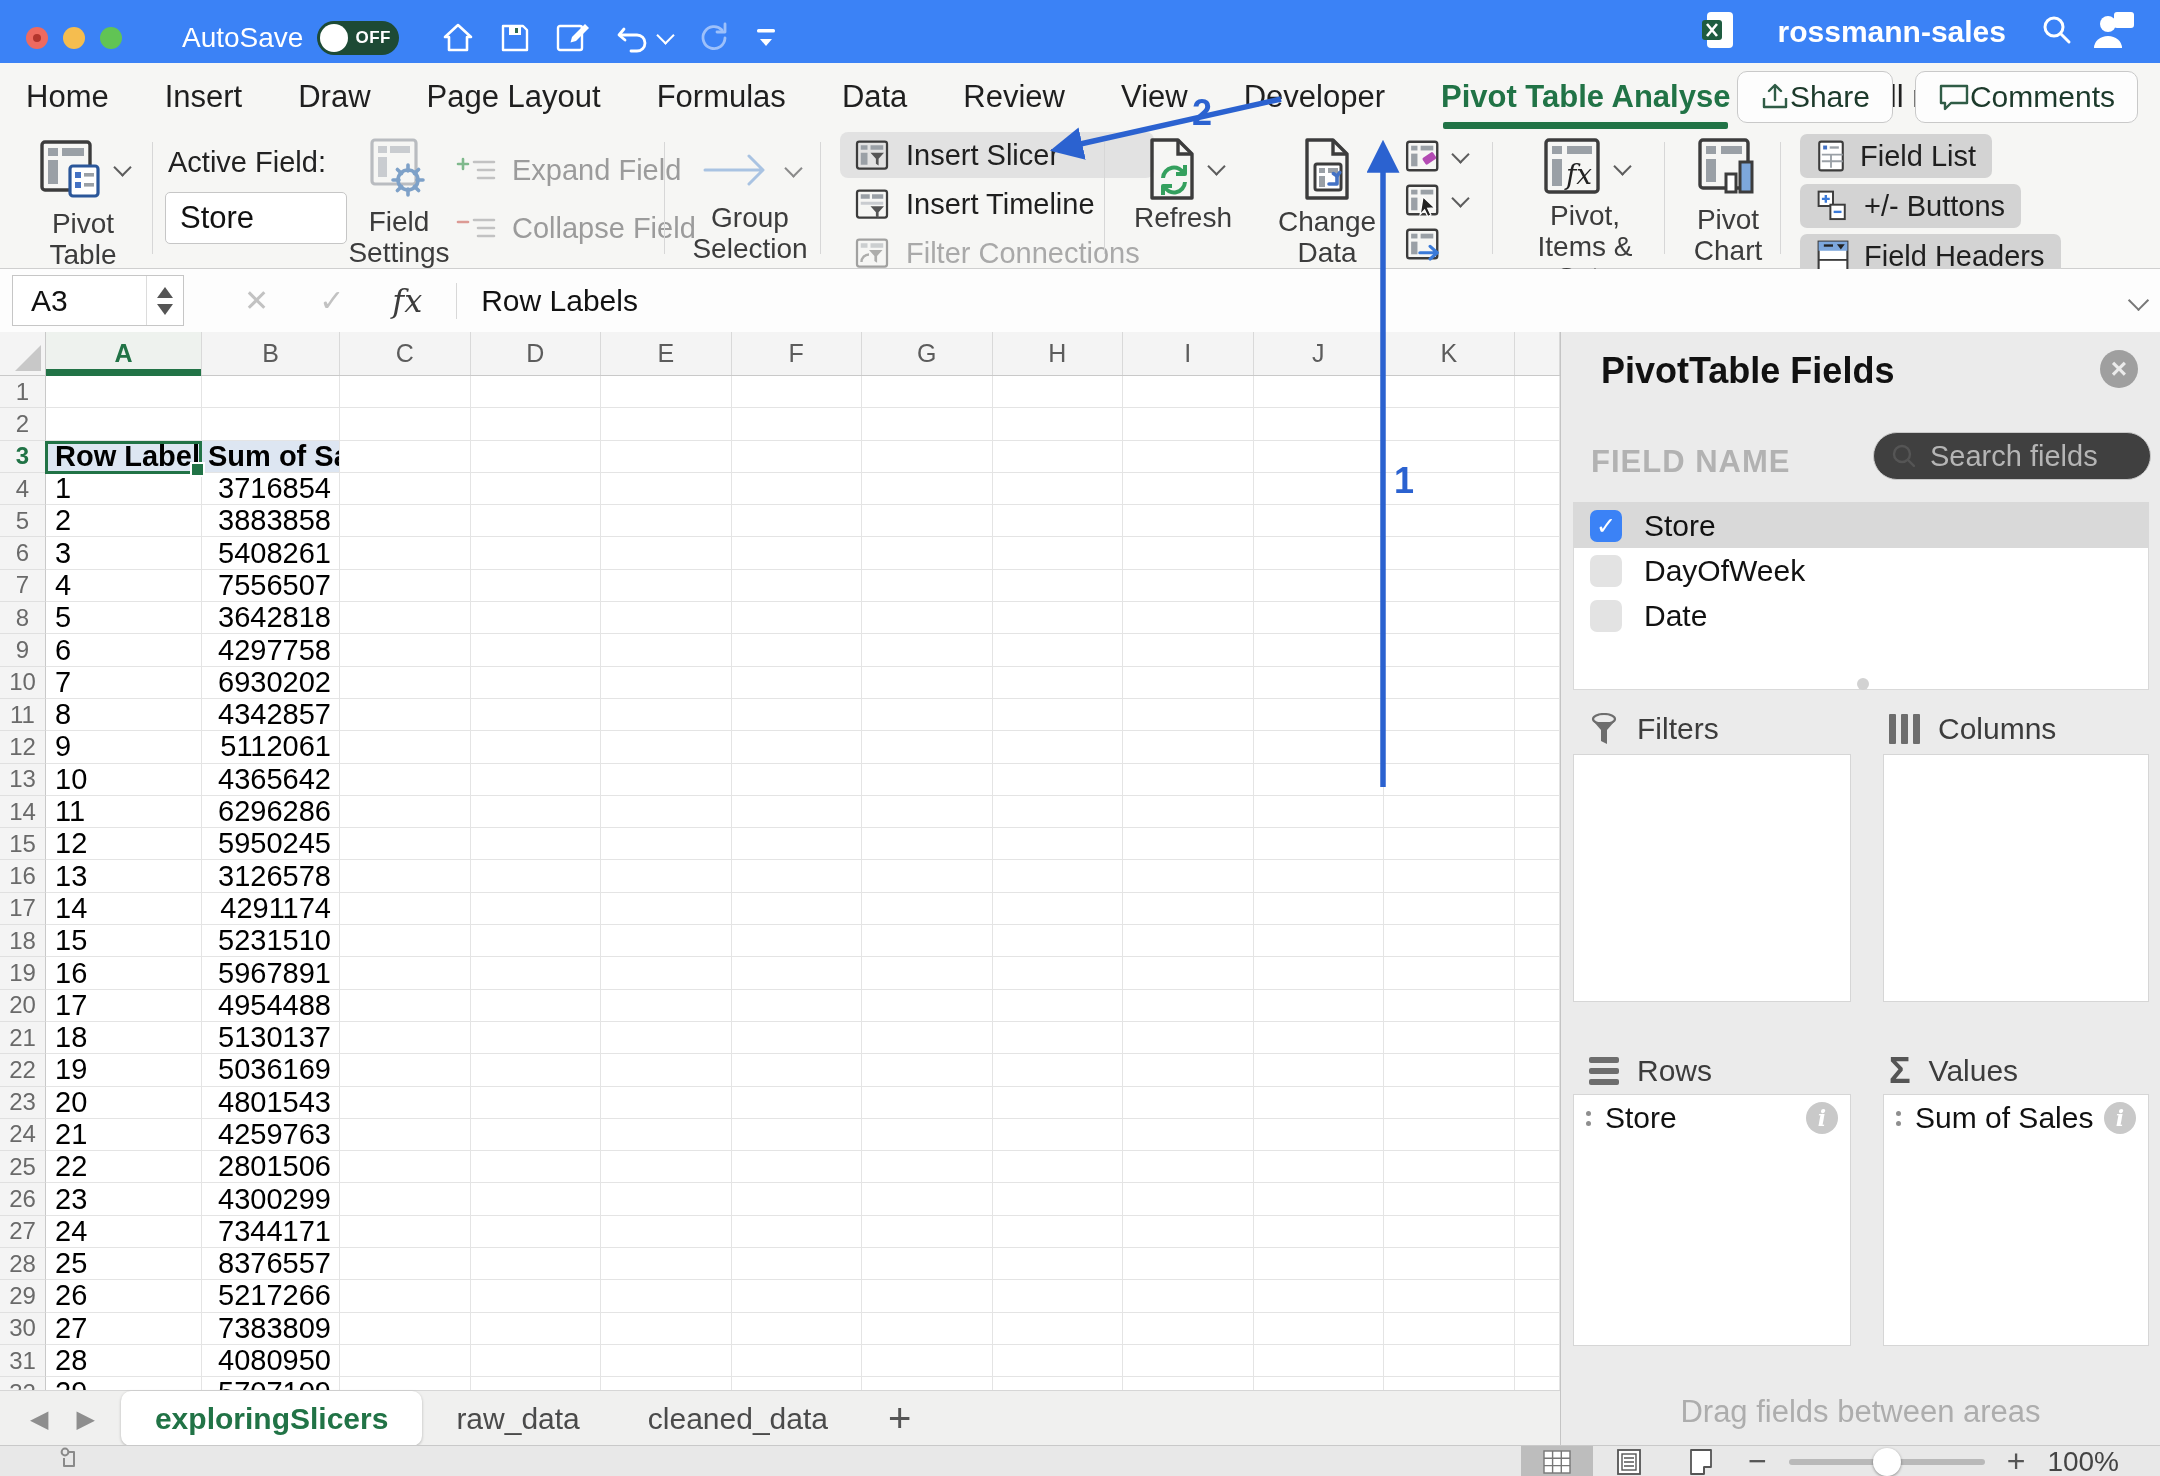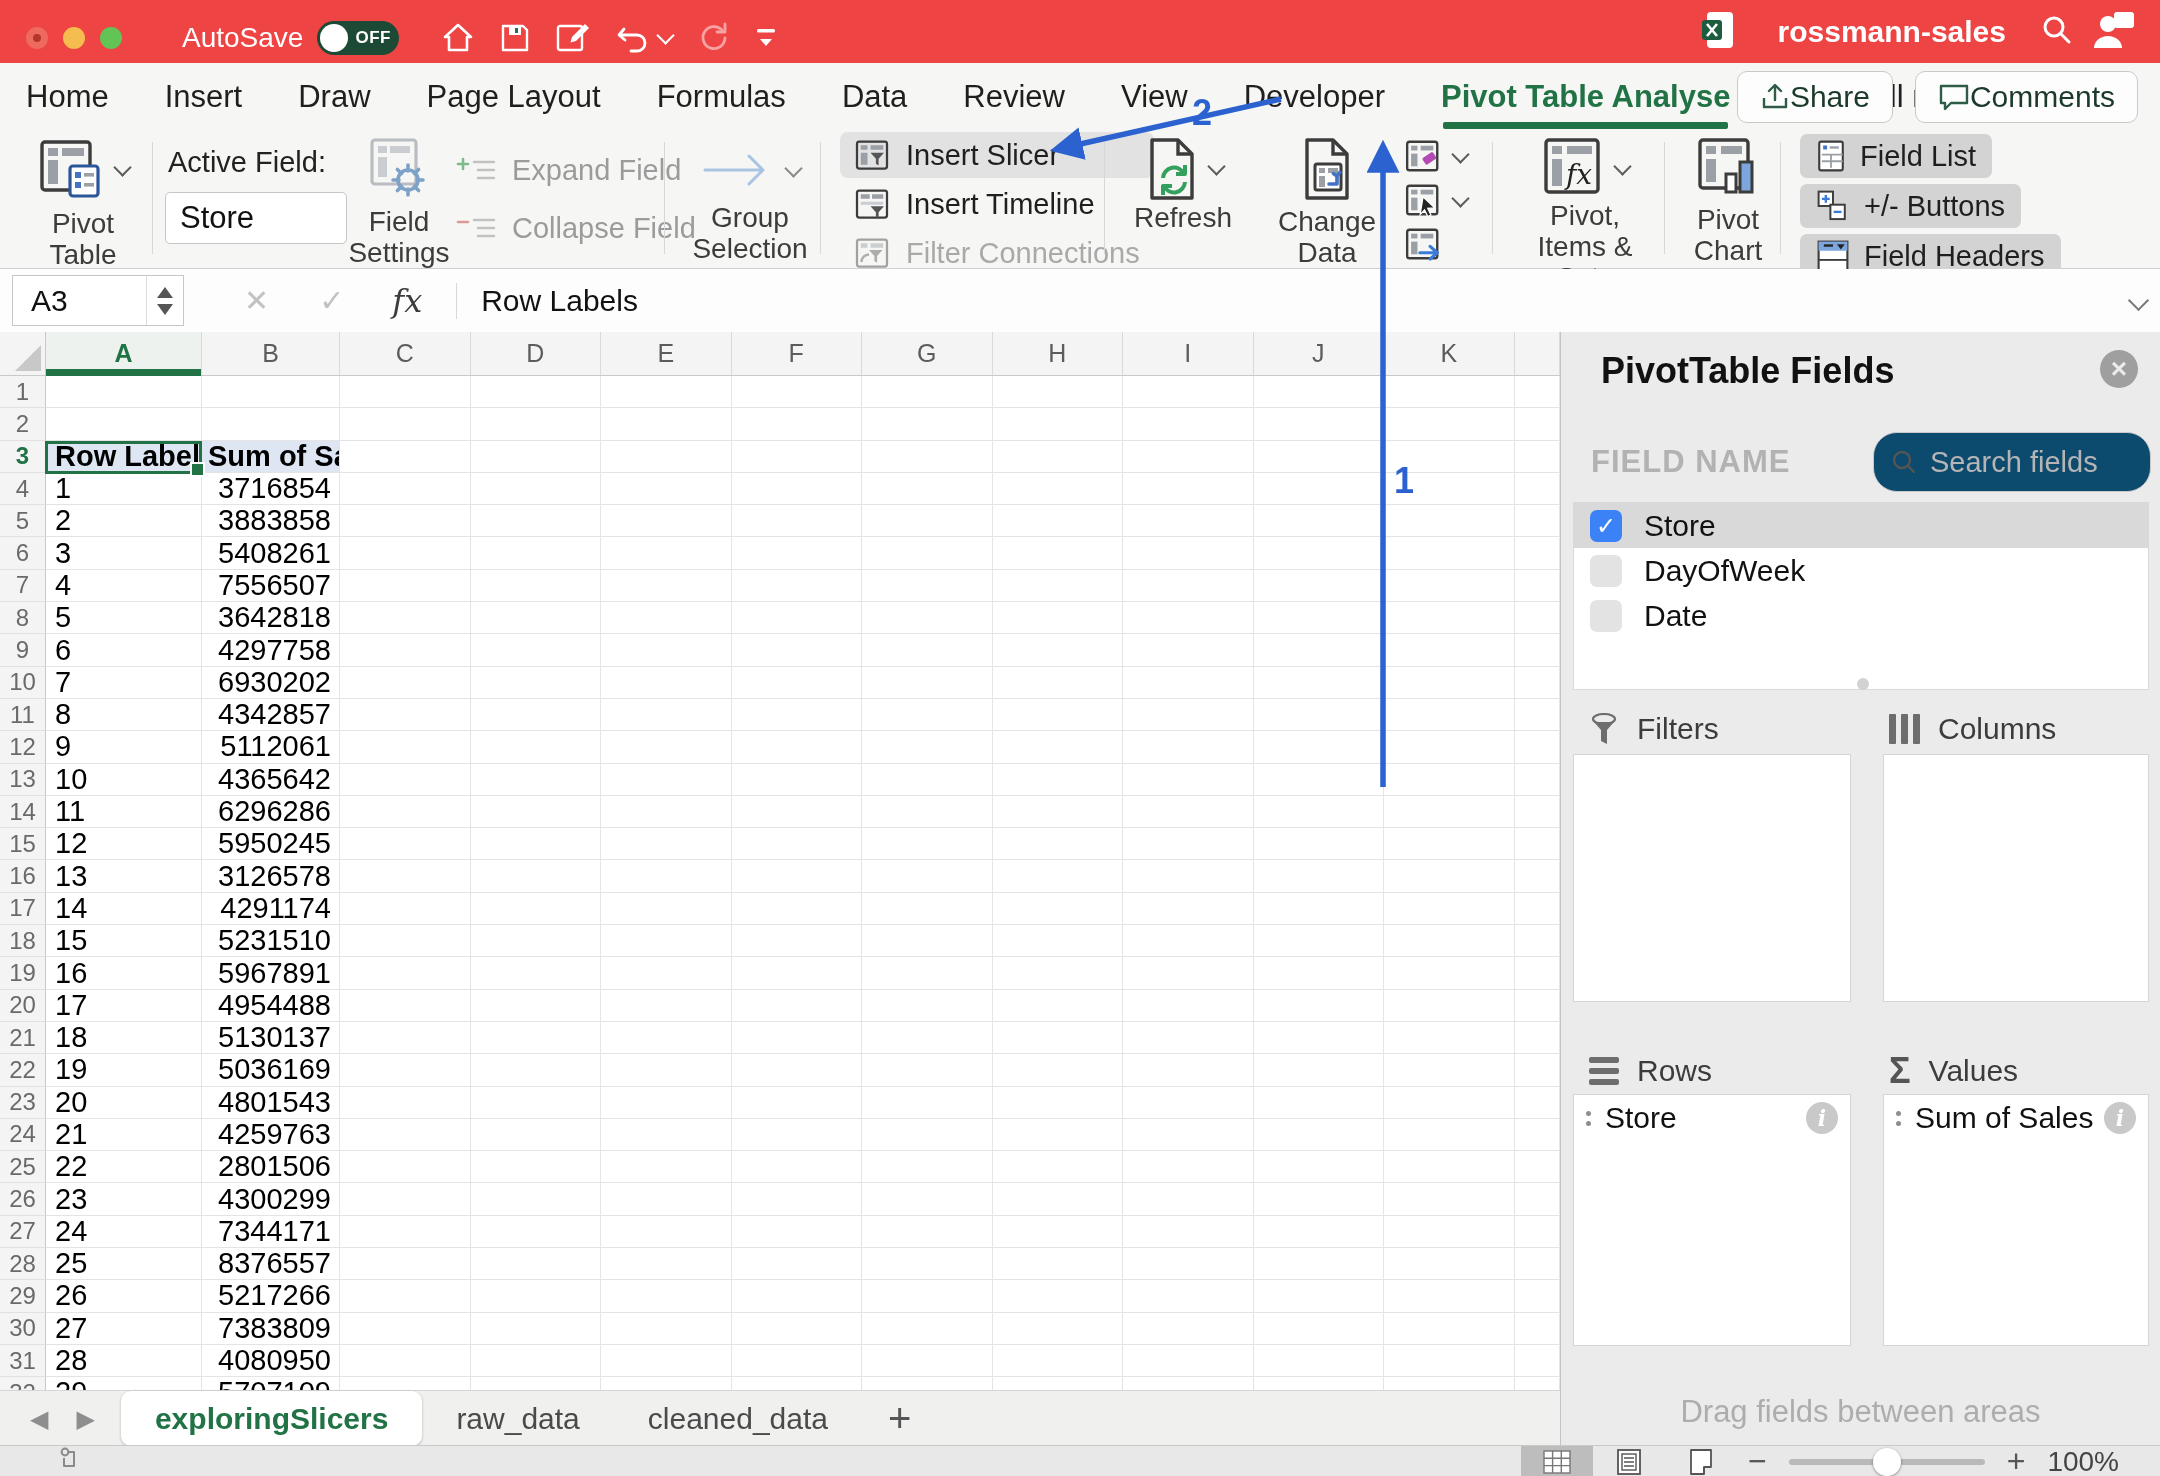--- a/index.html
+++ b/index.html
@@ -2,21 +2,21 @@
 <html><head>
 <meta charset="utf-8">
 <style>
   html,body{margin:0;padding:0;}
   body{
     width:2160px;height:1476px;position:relative;overflow:hidden;
     font-family:"Liberation Sans","DejaVu Sans",sans-serif;
     background:#f6f6f4;-webkit-font-smoothing:antialiased;
   }
   
-  .titlebar{position:absolute;left:0;top:0;width:2160px;height:75px;background:#ef4444;display:flex;align-items:center;}
+  .titlebar{position:absolute;left:0;top:0;width:2160px;height:75px;background:#3b82f6;display:flex;align-items:center;}
   .lights{display:flex;gap:15px;margin-left:26px;}
   .light{width:22px;height:22px;border-radius:50%;}
   .light.red{background:#ee6a5f;position:relative;}
   .light.red::after{content:"";position:absolute;left:7px;top:7px;width:8px;height:8px;border-radius:50%;background:#b3352c;}
   .light.yellow{background:#f5bd4f;}
   .light.green{background:#61c454;}
   .autosave{display:flex;align-items:center;margin-left:60px;gap:14px;}
   .autosave-label{color:#fff;font-size:28px;}
   .as-toggle{width:82px;height:34px;border-radius:17px;background:#1d4a35;display:flex;align-items:center;position:relative;}
   .as-knob{width:28px;height:28px;border-radius:50%;background:#fff;margin-left:3px;}
@@ -91,21 +91,21 @@
   .cell.a{padding-left:9px;}
   .cell.b{justify-content:flex-end;padding-right:8px;}
   .cell.phead{background:#dde6f2;font-weight:bold;}
   .selbox{position:absolute;left:45px;top:64.6px;width:157px;height:33px;border:3.5px solid #217346;box-sizing:border-box;pointer-events:none;}
   .fillhandle{position:absolute;right:-6px;bottom:-6px;width:11px;height:11px;background:#217346;border:2px solid #fff;}
   
   .panel{position:absolute;left:1560px;top:332px;width:600px;height:1113px;background:#ebebeb;border-left:1px solid #c4c4c4;box-sizing:border-box;}
   .panel-title{position:absolute;left:40px;top:18px;font-size:36px;font-weight:bold;color:#111;}
   .closebtn{position:absolute;right:22px;top:18px;width:38px;height:38px;border-radius:50%;background:#9f9f9f;color:#ebebeb;font-size:28px;display:flex;align-items:center;justify-content:center;font-weight:bold;}
   .fieldname{position:absolute;left:30px;top:112px;font-size:31px;font-weight:bold;color:#b2b2b2;letter-spacing:1px;}
-  .searchbox{position:absolute;left:312px;top:100px;width:278px;height:60px;background:#0c4a6e;border:1px solid #c9c9c9;border-radius:24px;display:flex;align-items:center;gap:12px;padding:0 16px;box-sizing:border-box;}
+  .searchbox{position:absolute;left:312px;top:100px;width:278px;height:48px;background:#404040;border:1px solid #c9c9c9;border-radius:24px;display:flex;align-items:center;gap:12px;padding:0 16px;box-sizing:border-box;}
   .searchbox .ph{font-size:29px;color:#b5b5b5;}
   .fieldlist{position:absolute;left:12px;top:170px;width:576px;height:188px;background:#fff;border:1px solid #d9d9d9;overflow:hidden;box-sizing:border-box;}
   .frow{display:flex;align-items:center;gap:22px;height:45px;padding-left:16px;}
   .frow.hl{background:#d9d9d9;}
   .frow .fname{font-size:30px;color:#111;}
   .cb{width:32px;height:32px;border-radius:7px;background:#e3e3e3;display:flex;align-items:center;justify-content:center;}
   .cb.on{background:#3b82f6;}
   .cb.on::after{content:"✓";color:#fff;font-size:24px;font-weight:bold;}
   .dragdot{position:absolute;left:296px;top:346px;width:12px;height:12px;border-radius:50%;background:#d2d2d2;}
   .areahdr{position:absolute;display:flex;align-items:center;gap:18px;font-size:30px;color:#3c3c3c;}

